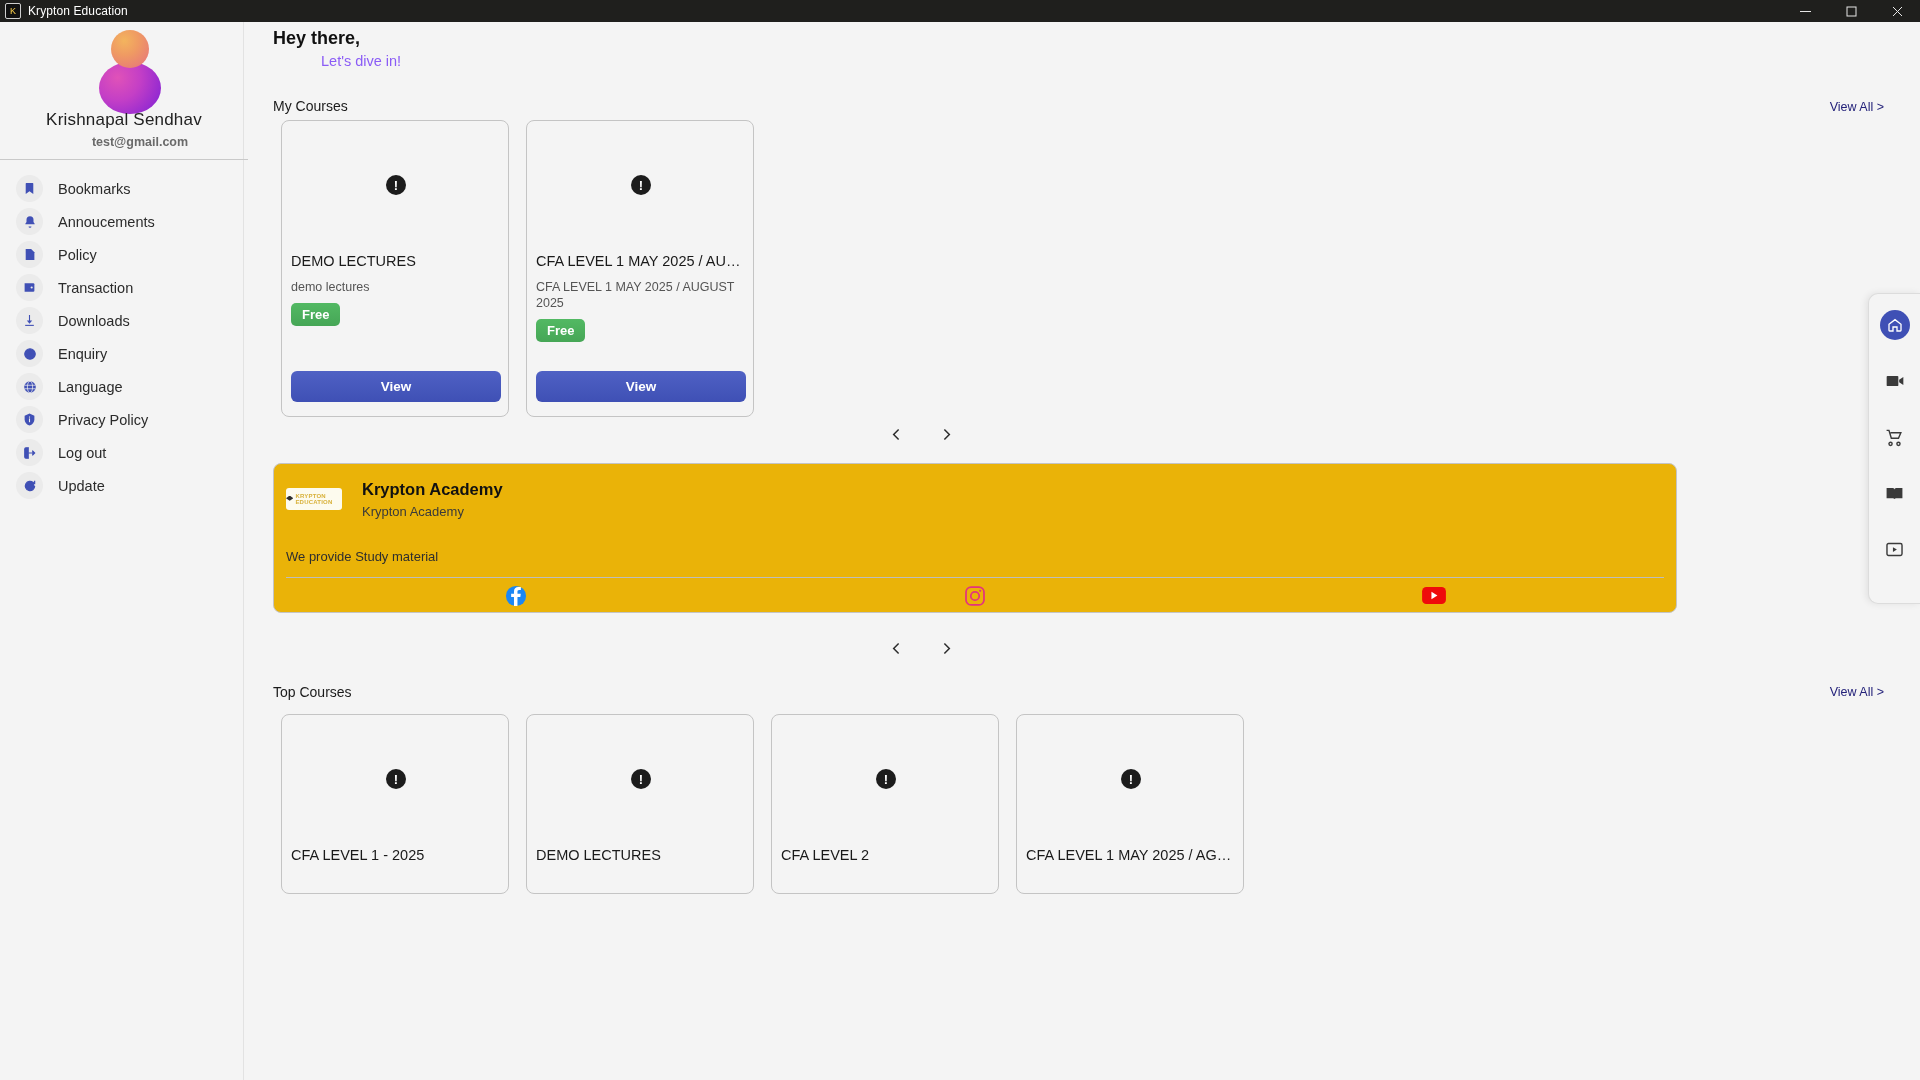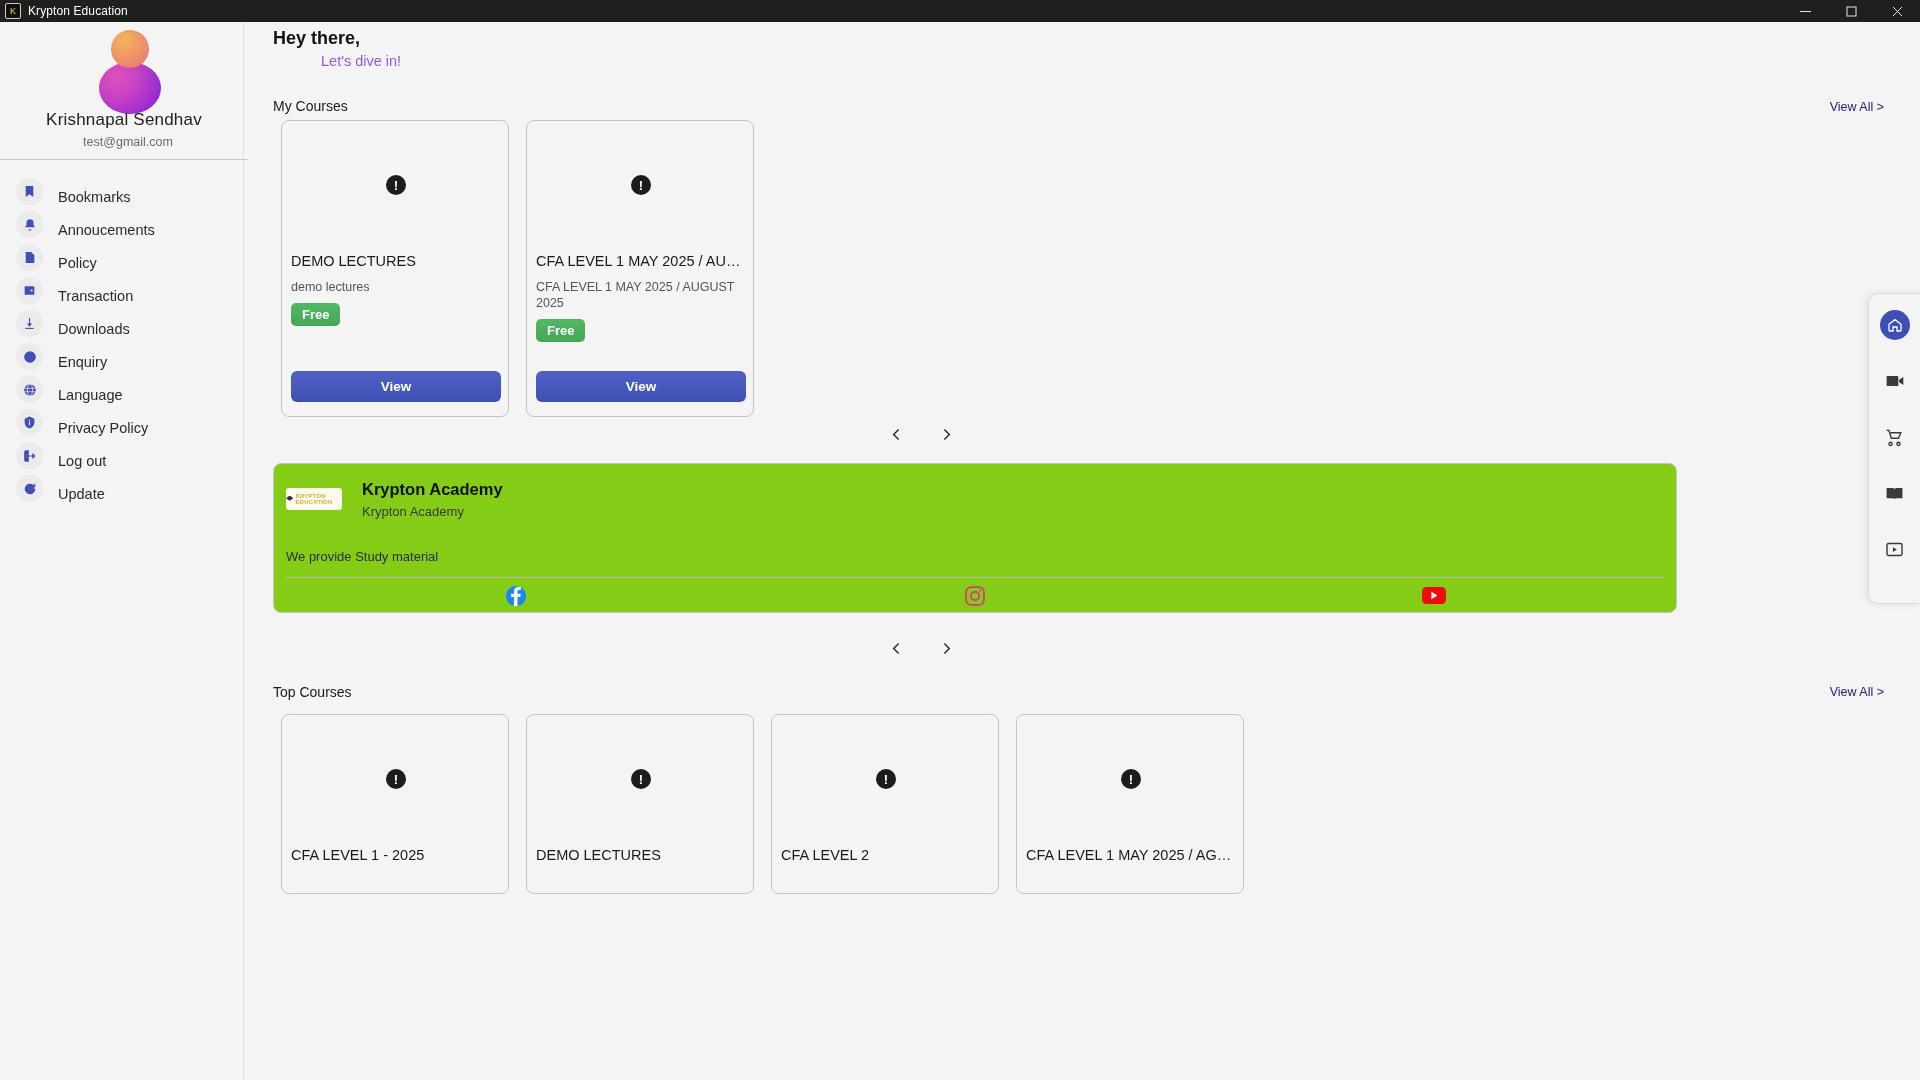--- a/index.html
+++ b/index.html
@@ -45,30 +45,30 @@
   .avatar .body {
     position: absolute; left: 0; top: 32px; width: 62px; height: 52px;
     border-radius: 50%;
     background: radial-gradient(circle at 30% 30%, #e052b8 0%, #c43fc6 40%, #7b1fd6 100%);
   }
   .profile-name {
     position: absolute; top: 88px; left: 0; width: 248px; text-align: center;
     font-size: 17px; color: #222; letter-spacing: .2px;
   }
   .profile-email {
-    position: absolute; top: 113px; left: 4px; width: 248px; text-align: center;
-    font-size: 12.5px; color: #6a6a6a;
+    position: absolute; top: 113px; left: 16px; width: 248px; text-align: center;
+    font-size: 12.5px; color: #6a6a6a; font-weight: bold;
   }
   .sb-divider {
     position: absolute; top: 137px; left: 0; width: 248px;
     border-top: 1px solid #c9c9c9;
   }
   .menu { position: absolute; top: 150px; left: 0; width: 248px; }
   .menu-item {
-    display: flex; align-items: flex-end; height: 33px; padding-left: 16px;
+    display: flex; align-items: center; height: 33px; padding-left: 16px;
     cursor: pointer;
   }
   .menu-icon {
     width: 27px; height: 27px; border-radius: 50%; background: #ebebeb;
     display: flex; align-items: center; justify-content: center;
     flex: none; margin-right: 15px;
   }
   .menu-icon svg { display: block; fill: #4050b5; }
   .menu-label { font-size: 14.5px; color: #2b2b2b; }
 
@@ -135,21 +135,21 @@
   .arrow {
     width: 32px; height: 32px; display: flex; align-items: center;
     justify-content: center; cursor: pointer; color: #2c2c2c;
   }
   .arrow svg { display: block; }
 
   
   .academy-card {
     position: absolute; left: 25px; top: 441px;
     width: 1404px; height: 150px;
-    border: 1px solid #c4c4c4; border-radius: 8px; background: #84cc16;
+    border: 1px solid #c4c4c4; border-radius: 8px; background: #eab308;
   }
   .academy-logo {
     position: absolute; left: 12px; top: 24px; width: 56px; height: 22px;
     background: #fdfbee; border-radius: 3px;
     display: flex; align-items: center; justify-content: center; gap: 2px;
   }
   .academy-logo .cap { width: 11px; height: 7px; background: #2f2f2f;
     clip-path: polygon(50% 0, 100% 38%, 50% 76%, 0 38%); }
   .academy-logo .txt { font-size: 6px; font-weight: bold; color: #d8b13a; letter-spacing: .2px; }
   .academy-name {

